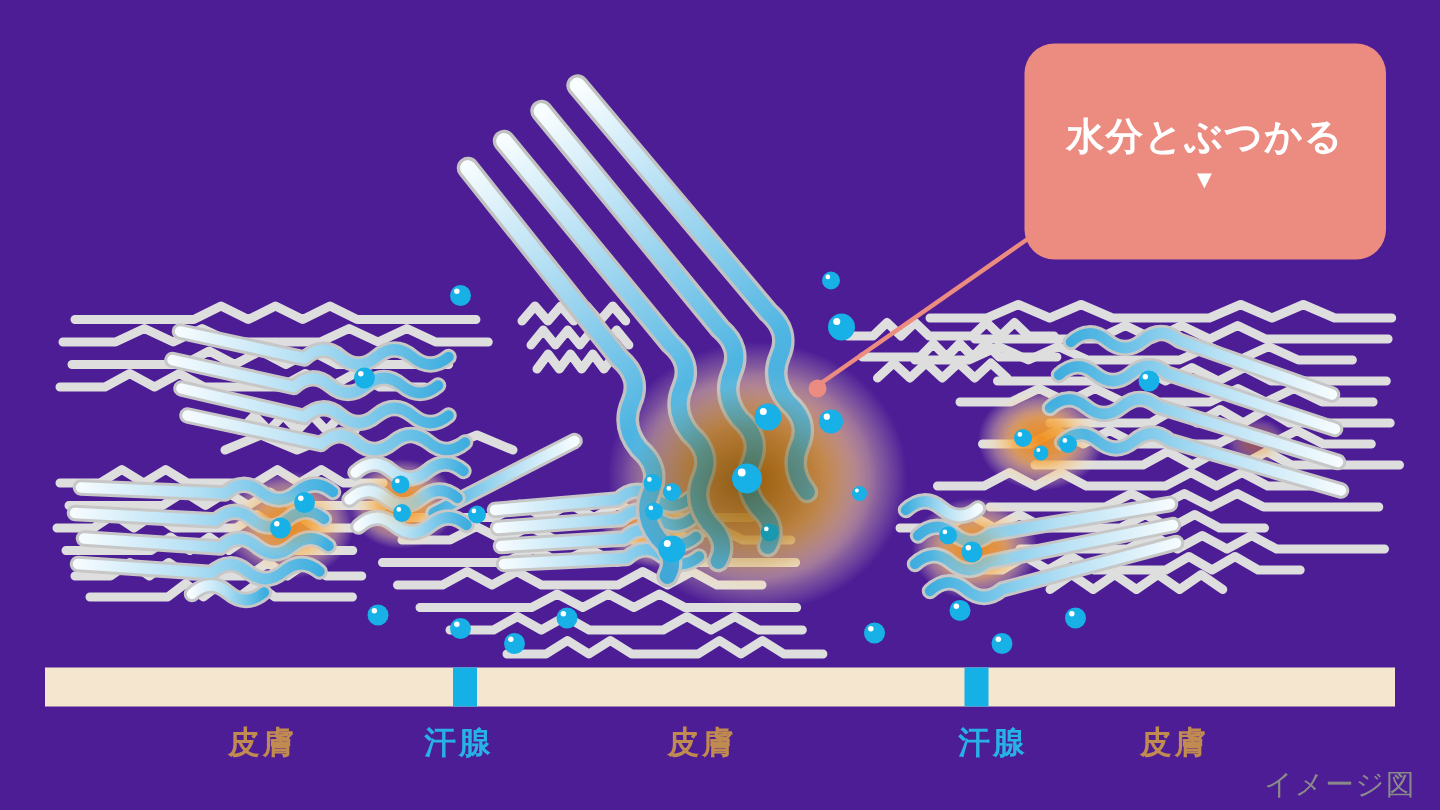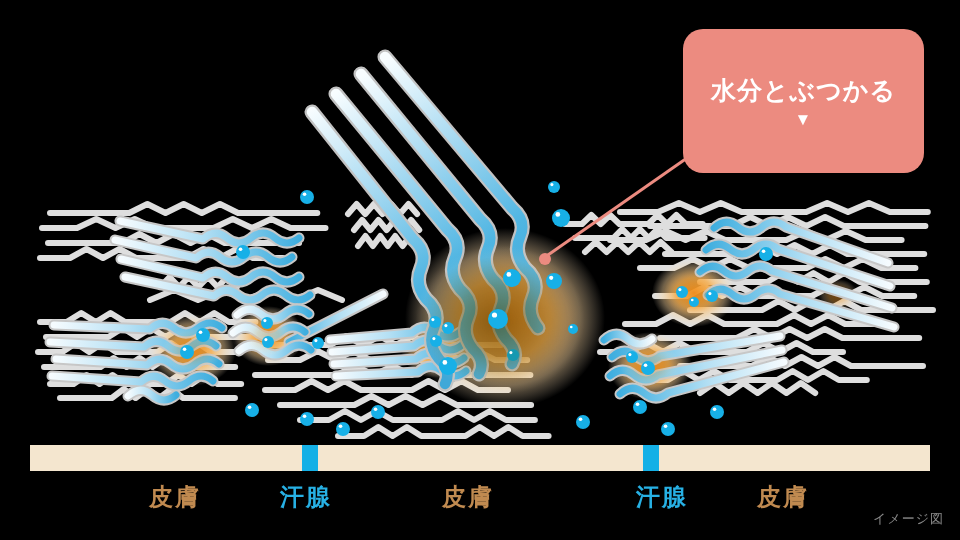--- a/index.html
+++ b/index.html
@@ -1,16 +1,16 @@
 <!DOCTYPE html>
 <html style="--salmon: #EC8B80; --droplet-blue: #17B0E7; --teal-droplet: #1699B1; --gland-blue: #14B0E6; --skin-beige: #F4E6CF; --skin-text: #C08A50; --gland-text: #27B1E5; --fiber-gray: #DEDEDE; --fiber-blue: #3FAEDF; --heat-orange: #F0921F; --caption-gray: #8A8A8A;"><head>
 <meta charset="utf-8">
 <style>
   html,body{margin:0;padding:0;background:#fff;}
-  #stage{position:relative;width:960px;height:540px;background:#000000;overflow:hidden;
+  #stage{position:relative;width:960px;height:540px;background:#4c1d95;overflow:hidden;
          font-family:"Liberation Sans","DejaVu Sans",sans-serif;}
   svg{position:absolute;left:0;top:0;}
 
   
   .gray{stroke:var(--fiber-gray,#DEDEDE);stroke-width:6;fill:none;
         stroke-linecap:round;stroke-linejoin:round;}
   .fo{stroke:#C7C7C7;stroke-width:11;fill:none;stroke-linecap:round;stroke-linejoin:round;}
   .fb{stroke:url(#gradBlue);stroke-width:7;fill:none;stroke-linecap:round;stroke-linejoin:round;}
   .fbR{stroke:url(#gradBlueR);stroke-width:7;fill:none;stroke-linecap:round;stroke-linejoin:round;}
   .fo1{stroke:#C2C2C2;stroke-width:15;fill:none;stroke-linecap:round;stroke-linejoin:round;}
@@ -23,24 +23,24 @@
   .pointer-line{stroke:var(--salmon,#EC8B80);stroke-width:3;}
   .pointer-dot{fill:var(--salmon,#EC8B80);}
 
   
   .callout{position:absolute;left:683px;top:29px;width:241px;height:144px;
            background:var(--salmon,#EC8B80);border-radius:20px;
            display:flex;flex-direction:column;align-items:center;justify-content:center;
            gap:4px;color:#fff;font-weight:bold;font-size:25px;letter-spacing:1px;}
   .callout .arrow{font-size:17px;line-height:1;}
   .blabel{position:absolute;top:481px;transform:translateX(-50%);
-          font-size:24px;font-weight:bold;letter-spacing:2px;white-space:nowrap;}
+          font-size:21px;font-weight:bold;letter-spacing:2px;white-space:nowrap;}
   .blabel.skin{color:var(--skin-text,#C08A50);}
   .blabel.gland{color:var(--gland-text,#27B1E5);}
-  .caption{position:absolute;right:16px;top:510px;font-size:13px;
+  .caption{position:absolute;right:16px;top:510px;font-size:19px;
            color:var(--caption-gray,#8A8A8A);letter-spacing:1px;}
 </style>
 </head>
 <body>
 
 <div id="stage">
 
 <svg width="960" height="540" viewBox="0 0 960 540">
   <defs>
     <path id="zigA" vector-effect="non-scaling-stroke" d="M0 0h48l11 -9 11 9 11 -9 11 9 11 -9 11 9h48"></path>

